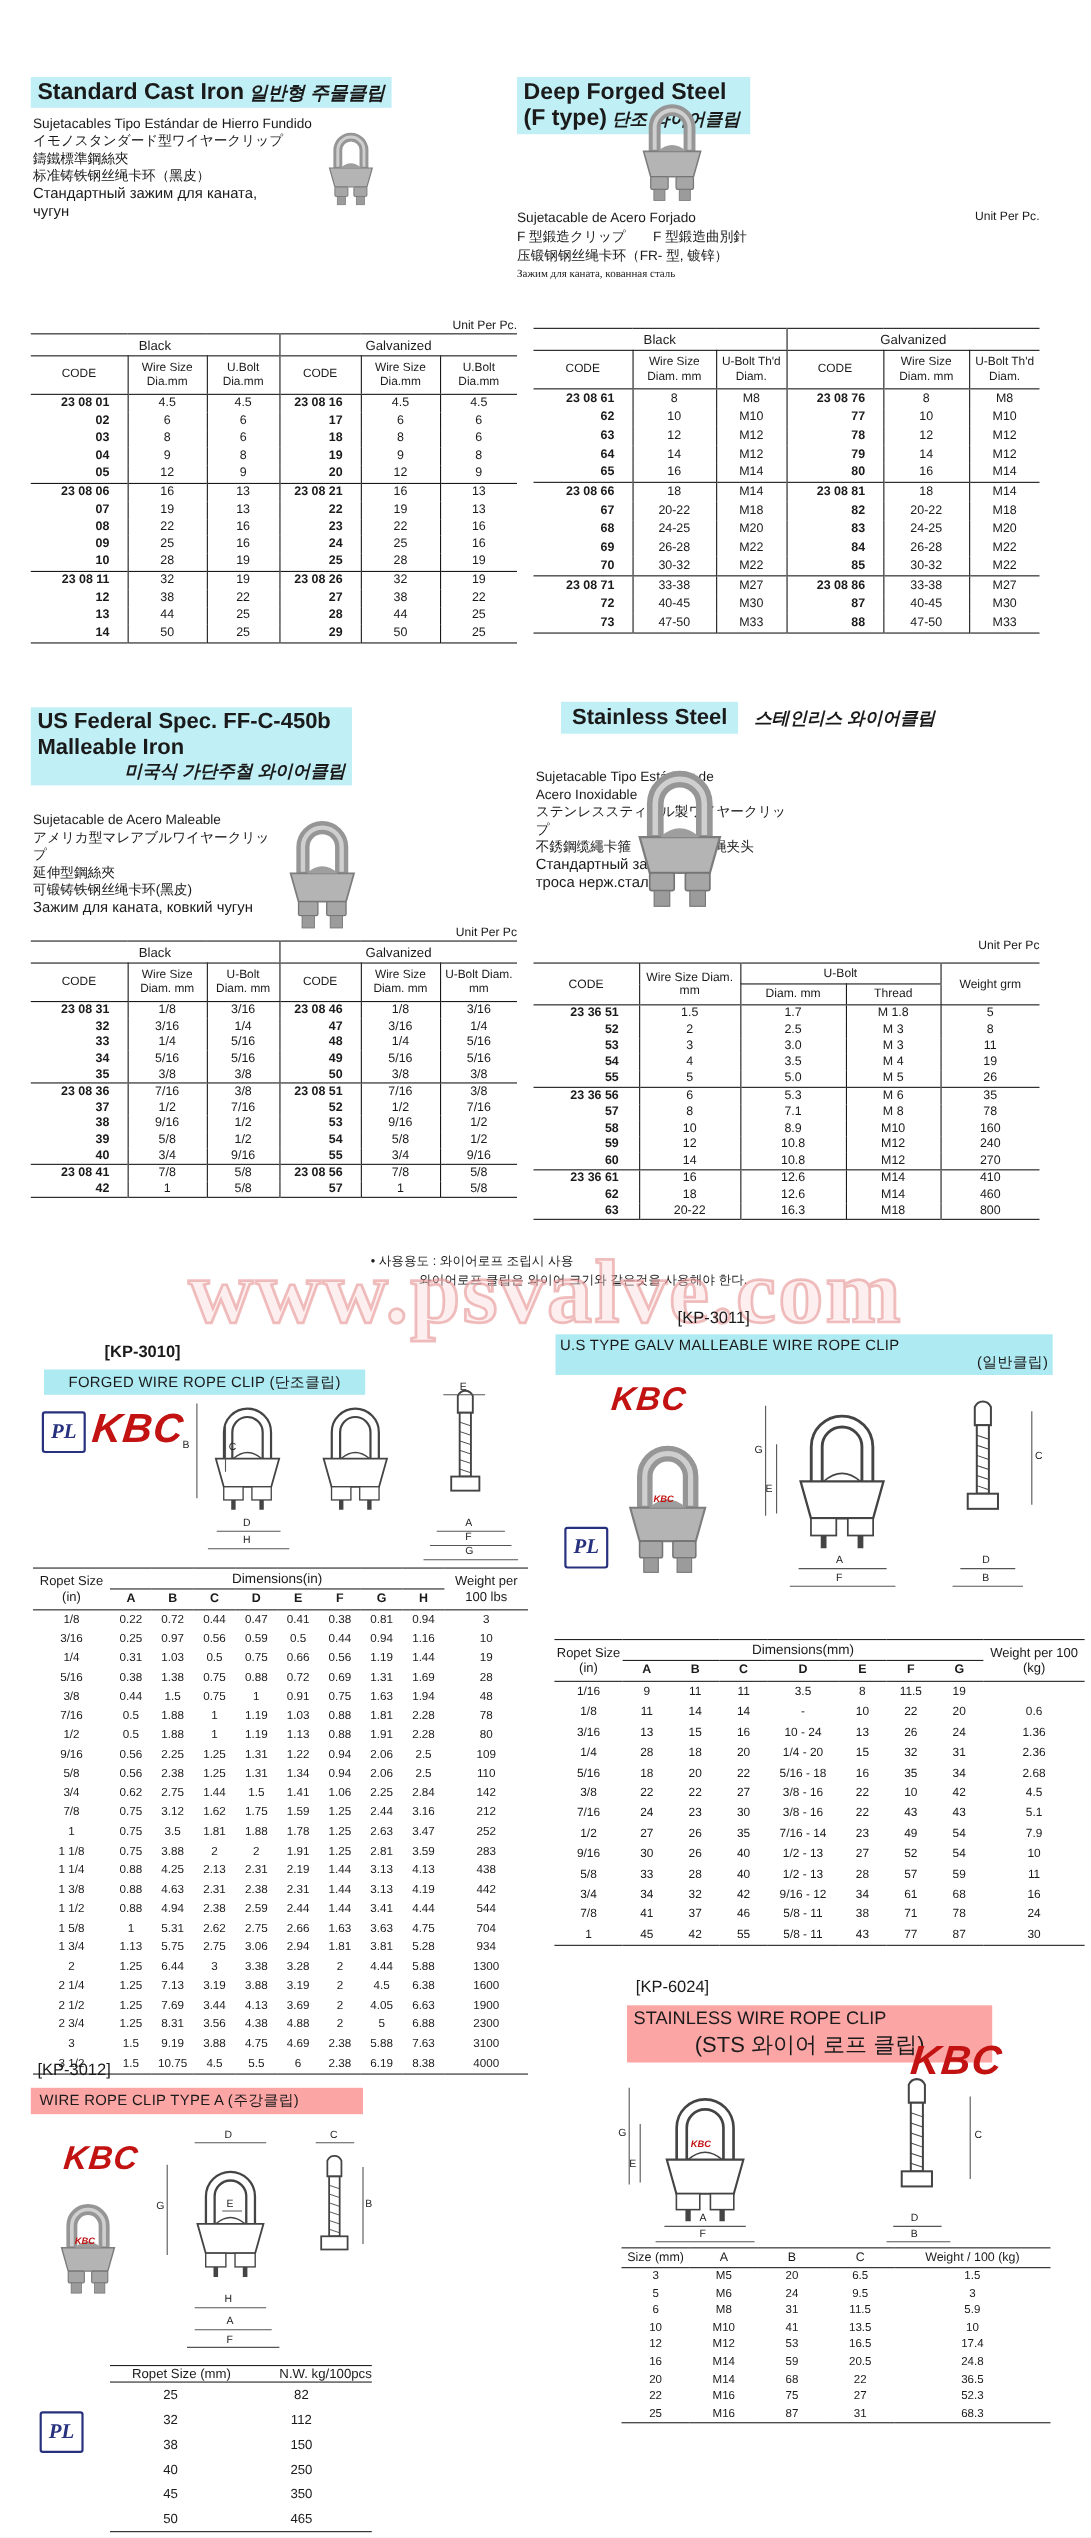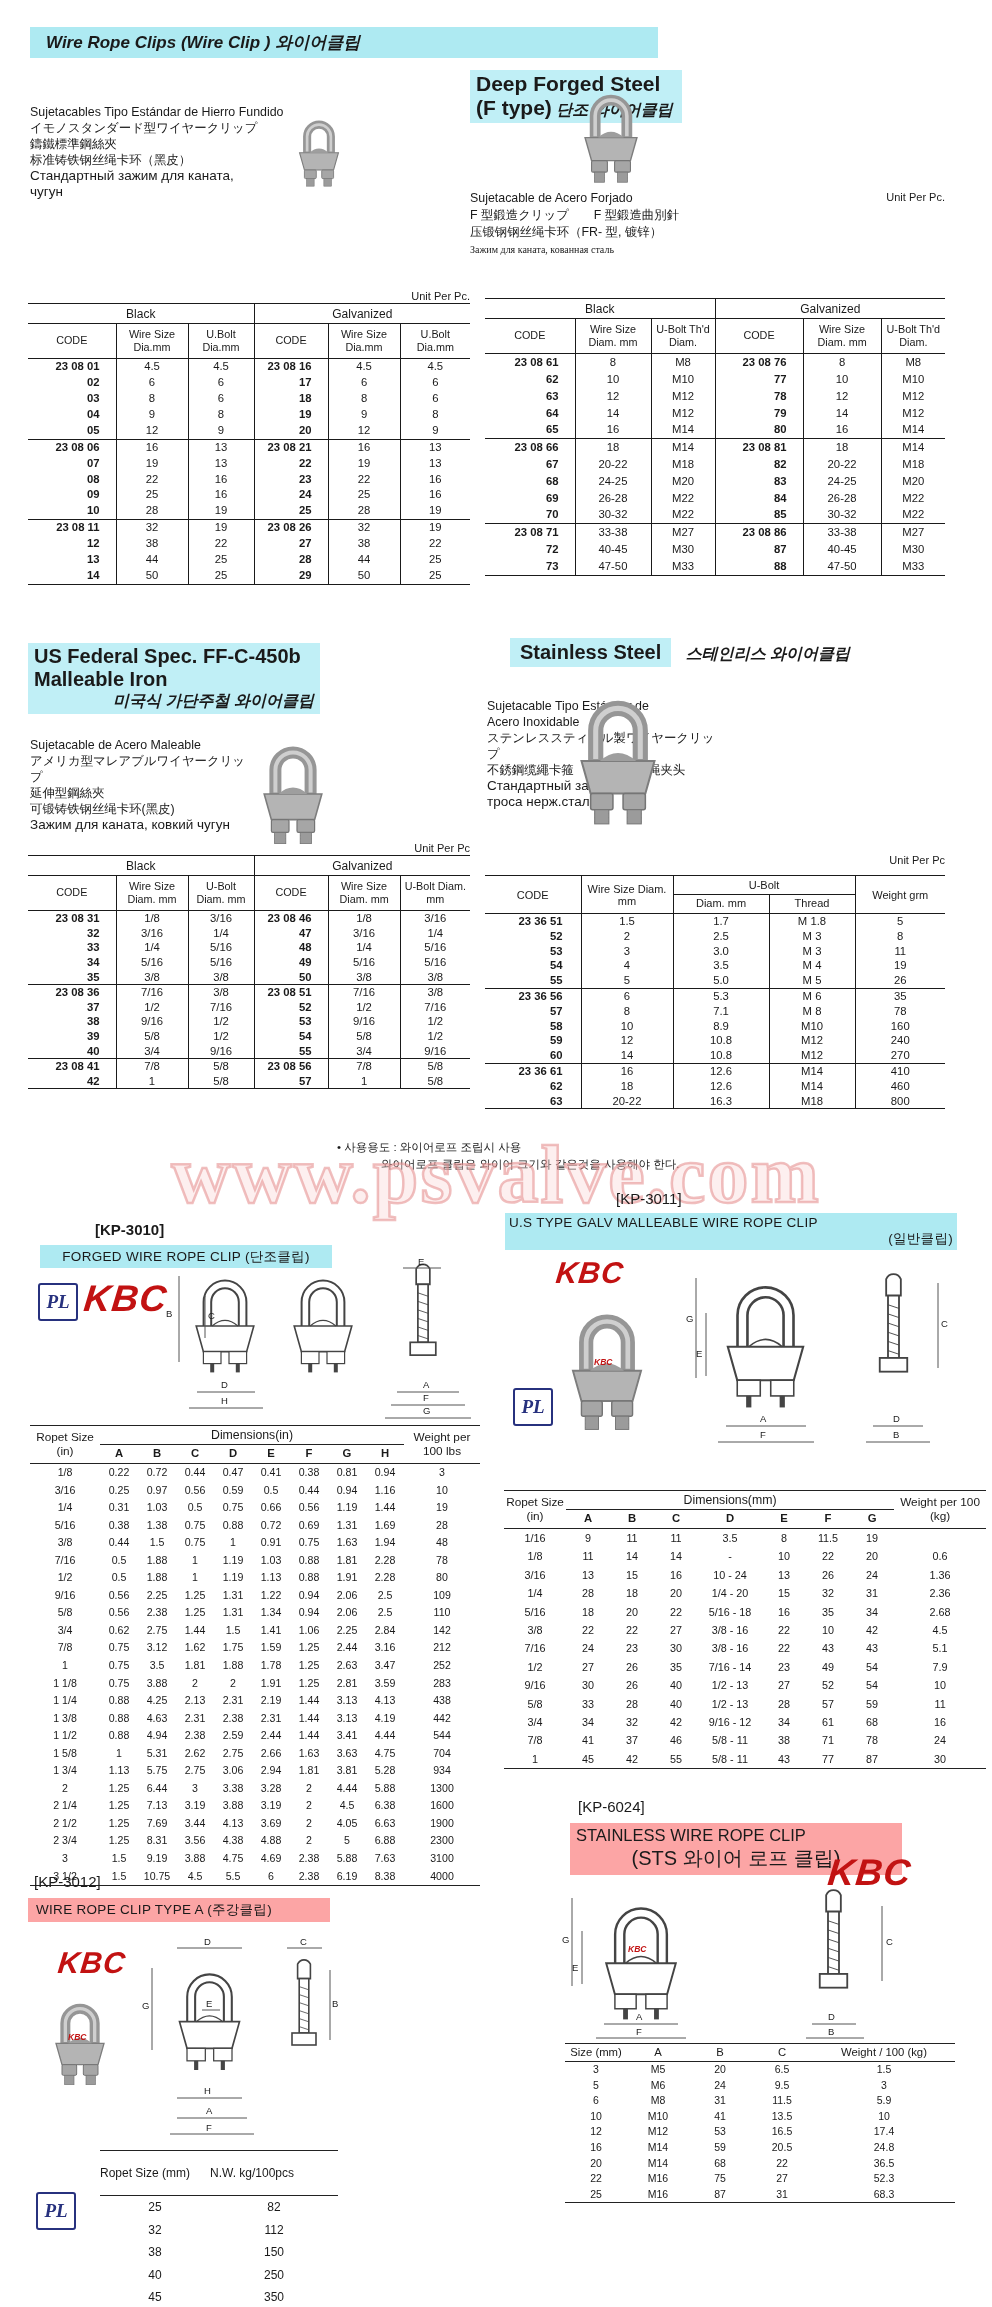--- a/index.html
+++ b/index.html
@@ -47,21 +47,21 @@
   table.open{border-collapse:collapse;table-layout:fixed;border-top:1.5px solid #222;border-bottom:1.5px solid #222;}
   table.open th{font-weight:normal;}
   .open .rsz,.open .wt{font-size:11.8px;line-height:13.5px;border-bottom:1.5px solid #222;text-align:center;padding:2px 0;}
   .open .dims{font-size:12.3px;border-bottom:1px solid #222;text-align:center;padding:2px 0;}
   .open .letters th{font-weight:bold;font-size:11.3px;border-bottom:1.5px solid #222;padding:2px 0 4px;text-align:center;}
   table.open tbody td{text-align:center;white-space:nowrap;}
   .t3010 tbody td{line-height:15.55px;font-size:10.6px;}
   .t3011 tbody td{line-height:16.4px;font-size:10.8px;}
   .t6024 thead th{font-size:11.3px;border-bottom:1.5px solid #222;padding:2px 0 3px;text-align:center;}
   .t6024 tbody td{line-height:13.6px;font-size:10.5px;}
-  .t3012 thead th{font-size:12px;border-bottom:1.5px solid #222;padding:15px 0;text-align:left;}
+  .t3012 thead th{font-size:12px;border-bottom:1.5px solid #222;padding:0 0;text-align:right;}
   .t3012 tbody td{line-height:20.5px;font-size:12px;}
 
   
   .kbc{color:#c21212;font-weight:bold;font-style:italic;letter-spacing:1px;display:inline-block;transform:skewX(-6deg);}
   .kbc-lg{font-size:37px;}
   .kbc-md{font-size:30px;}
   .pl{width:40px;height:38px;border:2px solid #27317e;border-radius:3px;display:flex;align-items:center;justify-content:center;
       font-family:"Liberation Serif",serif;font-style:italic;font-weight:bold;font-size:19px;color:#27317e;background:#fff;box-sizing:border-box;}
 
   .tag{font-size:15px;}
@@ -123,22 +123,27 @@
             <line x1="24" y1="52" x2="36" y2="56"></line>
           <line x1="24" y1="62" x2="36" y2="66"></line>
             <line x1="24" y1="72" x2="36" y2="76"></line>
           <line x1="24" y1="82" x2="36" y2="86"></line>
             <line x1="24" y1="92" x2="36" y2="96"></line>
         </g>
       </symbol>
     </defs>
   </svg>
 
-  <div id="banner" class="abs cyan">Wire Rope Clips  (Wire Clip ) 와이어클립</div>
-
+
+  <div class="abs" style="left:28px;top:70px;">
+    <div class="sec-title cyan2">
+      <span class="t-en">Standard Cast Iron</span>
+      <span class="t-ko" style="font-size:17px;">일반형 주물클립</span>
+    </div>
+  </div>
   <div class="abs desc" style="left:30px;top:104px;width:270px;">
     <div>Sujetacables Tipo Estándar de Hierro Fundido</div>
     <div>イモノスタンダード型ワイヤークリップ</div>
     <div>鑄鐵標準鋼絲夾</div>
     <div>标准铸铁钢丝绳卡环（黑皮）</div>
     <div style="font-size:13.5px;">Стандартный зажим для каната,</div>
     <div style="font-size:13.5px;">чугун</div>
   </div>
   <svg class="abs" style="left:292px;top:104px;" width="54" height="92" viewBox="0 0 100 150">
       <use href="#clip-photo"></use>

